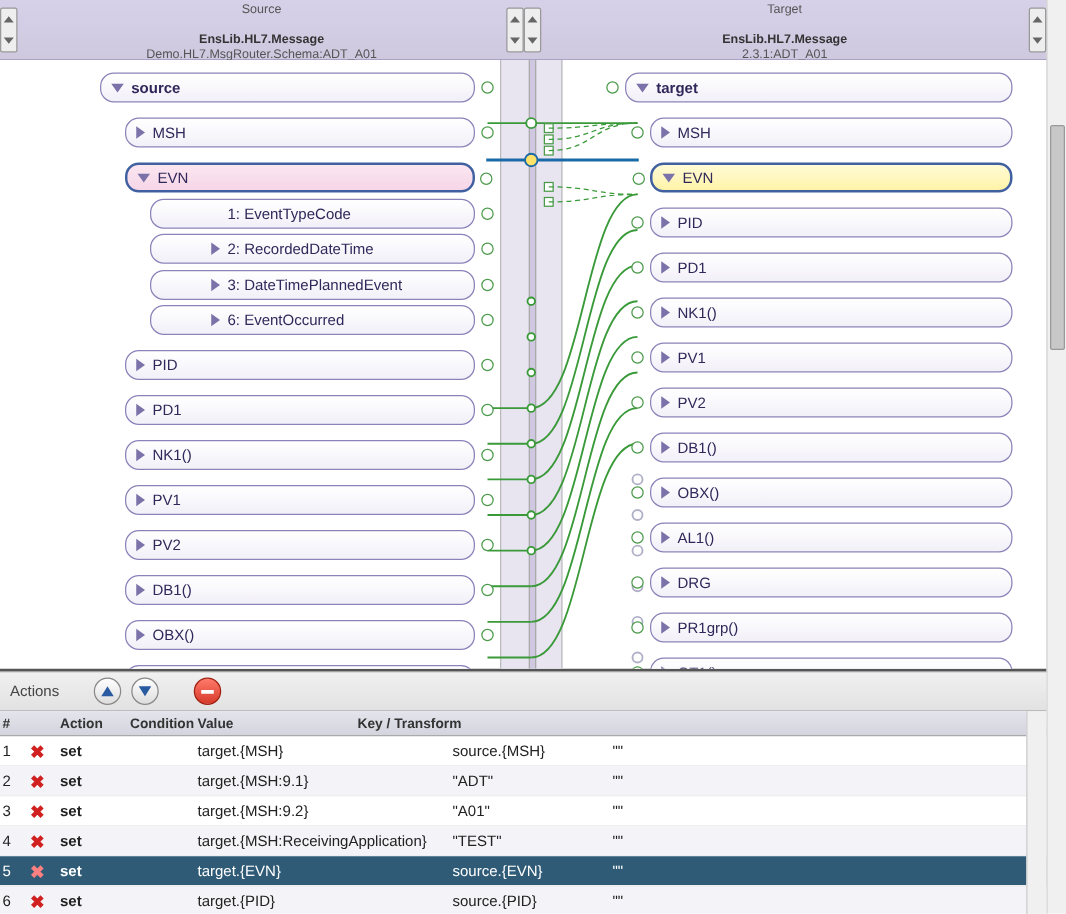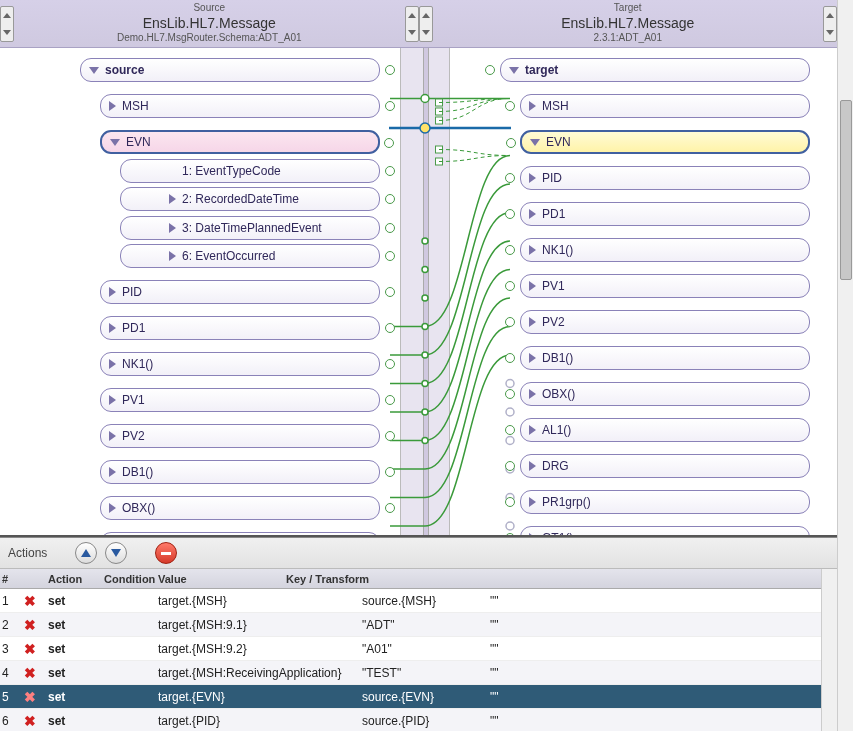--- a/index.html
+++ b/index.html
@@ -28,21 +28,21 @@
   .top-header {
     position: absolute; left: 0; right: 16px; top: 0; height: 48px;
     background: linear-gradient(#d6d0e8, #cfc9e0);
     border-bottom: 1px solid #a9a2c4;
     display: flex;
   }
   .hdr-col {
     flex: 1; text-align: center; position: relative;
   }
   .hdr-small { font-size: 10px; color: #555; margin-top: 2px; }
-  .hdr-title { font-size: 14px; color: #333; font-weight: 400; margin-top: 2px; }
+  .hdr-title { font-size: 10px; color: #333; font-weight: 700; margin-top: 13px; }
   .hdr-sub { font-size: 10px; color: #555; margin-top: 1px; }
 
   .sort-widget {
     position: absolute; top: 6px; width: 14px; height: 36px;
     border: 1px solid #999; background: #eee; border-radius: 2px;
     display: flex; flex-direction: column; justify-content: space-around; align-items: center;
   }
   .sort-widget.left { left: 0; }
   .sort-widget.right { right: 0; }
   .sw-up { width:0; height:0; border-left:4px solid transparent; border-right:4px solid transparent; border-bottom:5px solid #666; }

